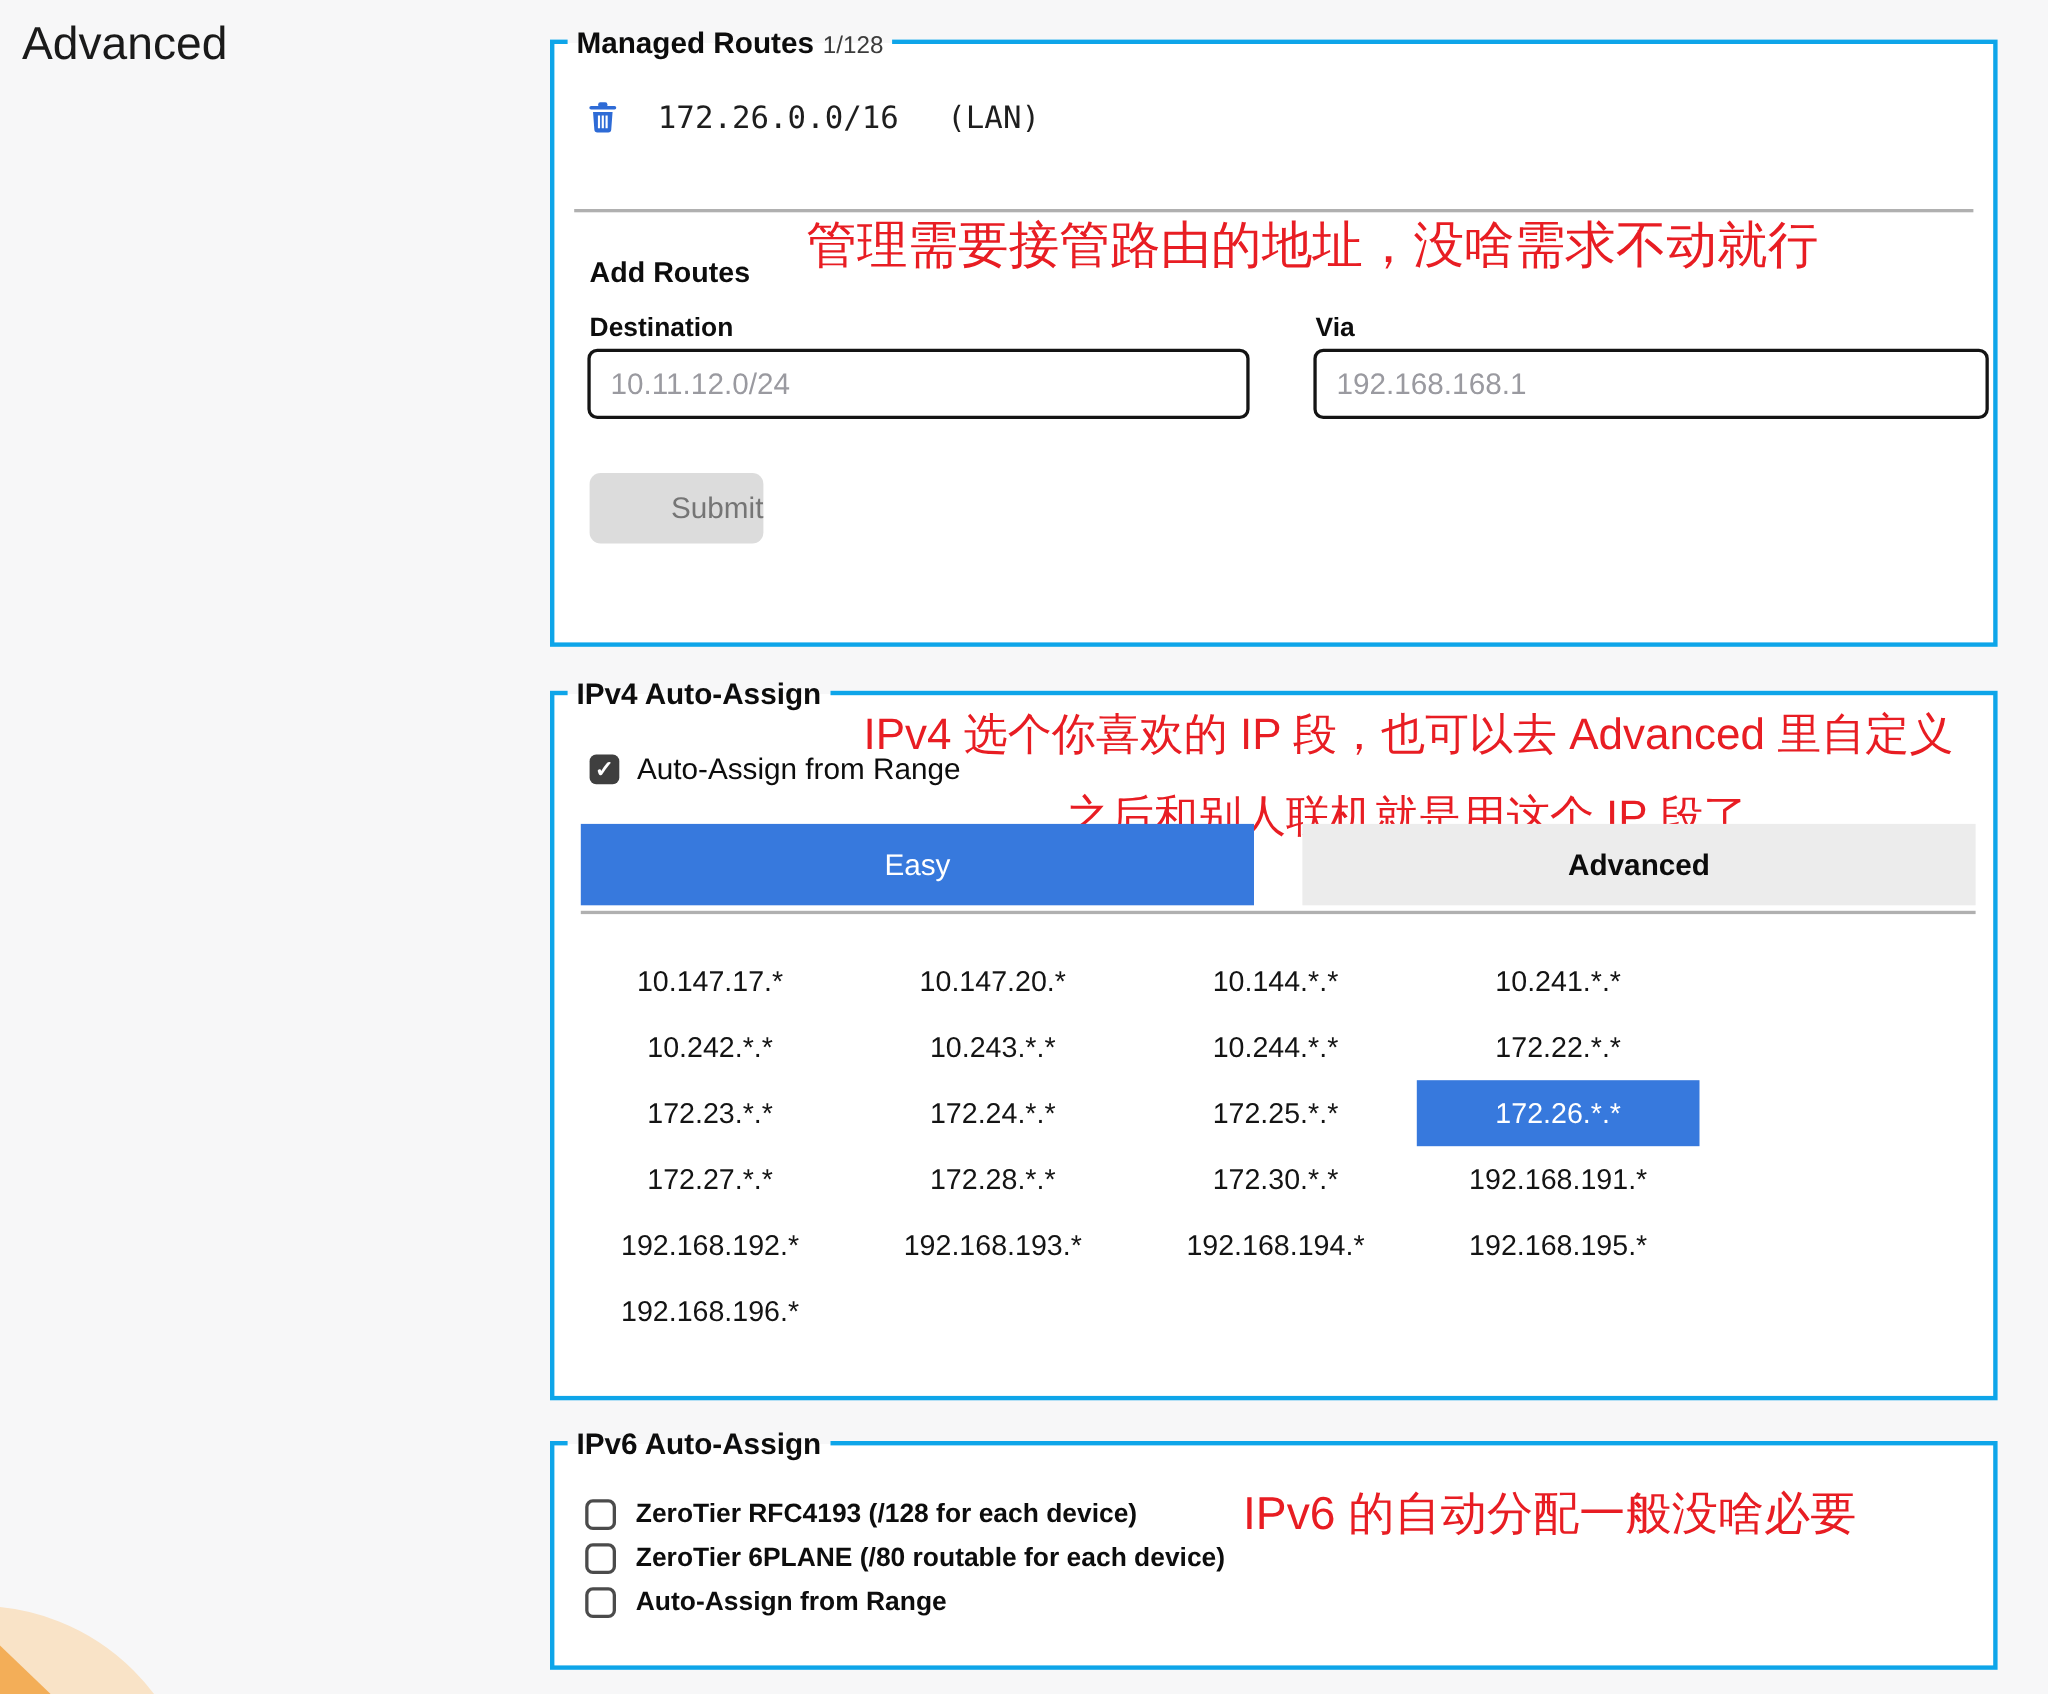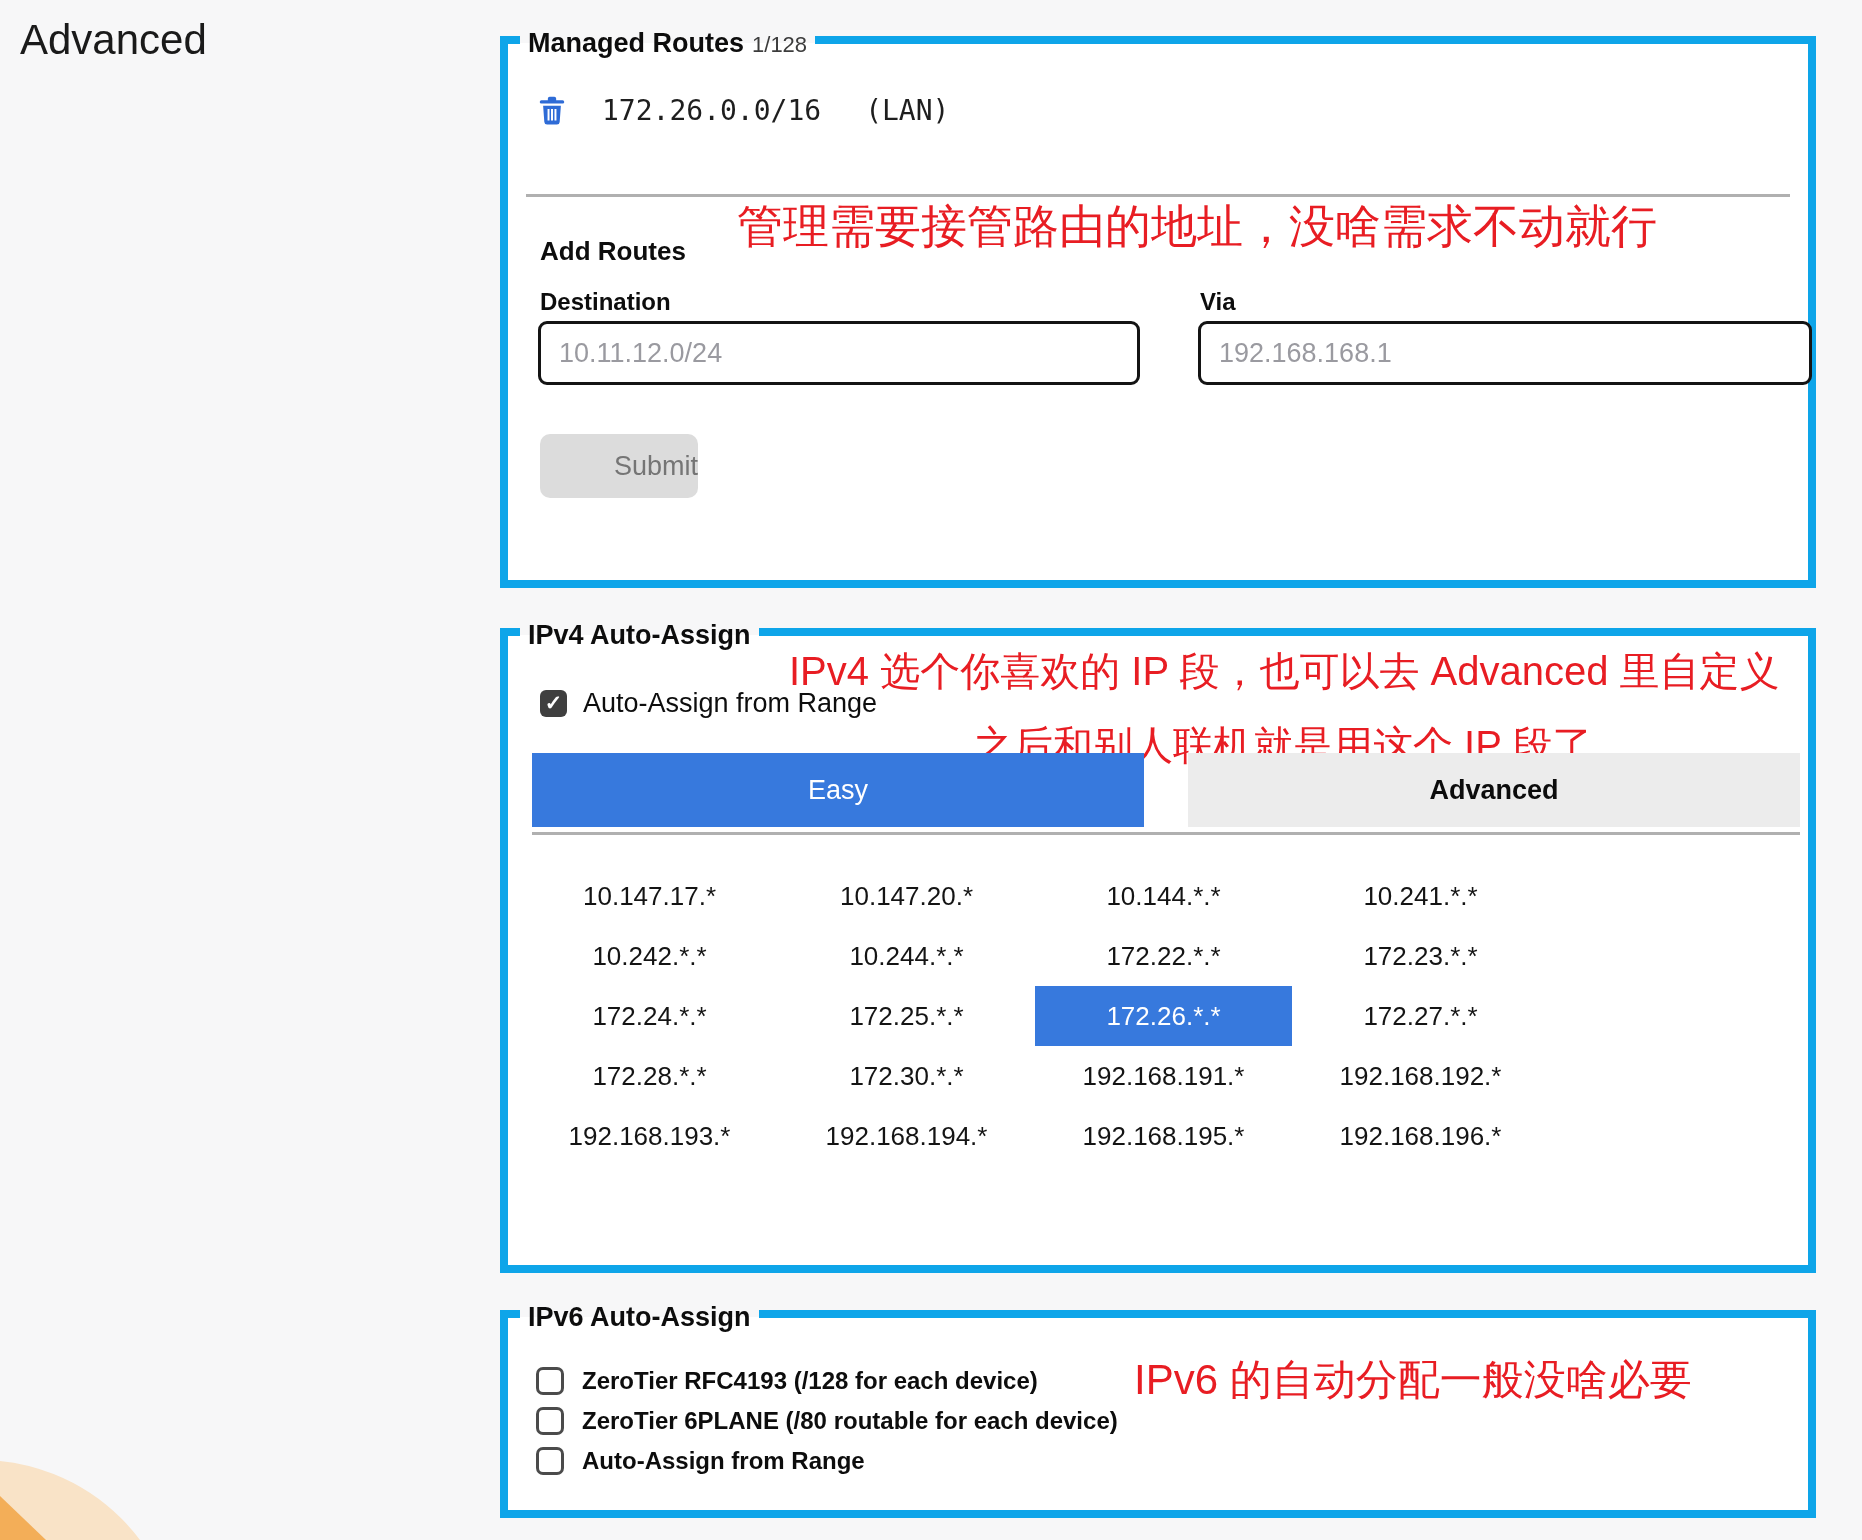--- a/index.html
+++ b/index.html
@@ -14,21 +14,21 @@
 
   
   .corner-ring{position:absolute;left:-220px;top:1460px;width:400px;height:400px;border-radius:50%;
     border:80px solid #f9e3c7;background:transparent;}
   .corner-wedge{position:absolute;left:0;top:1496px;width:0;height:0;
     border-left:46px solid #f3ae58;border-top:44px solid transparent;}
 
   .page-title{position:absolute;left:20px;top:16px;font-size:42px;font-weight:400;color:#1a1a1a;}
 
   
-  .panel{position:absolute;background:#fff;border:8px solid #0ea5e9;}
+  .panel{position:absolute;background:#fff;border:4px solid #0ea5e9;}
   .panel > *{position:absolute;}
   .panel-legend{top:-19px;left:12px;height:36px;line-height:36px;padding:0 8px;
     background:linear-gradient(180deg,#f7f7f8 0 50%,#ffffff 50% 100%);
     font-size:27px;font-weight:700;color:#0d0d0d;white-space:nowrap;}
   .legend-count{font-weight:400;font-size:22px;color:#3c3c3c;margin-left:8px;}
 
   .panel-routes{left:500px;top:36px;width:1316px;height:552px;}
   .panel-ipv4  {left:500px;top:628px;width:1316px;height:645px;}
   .panel-ipv6  {left:500px;top:1310px;width:1316px;height:208px;}
 
@@ -148,20 +148,21 @@
     </div>
 
     <div class="divider div-tabs"></div>
 
     <div class="ip-grid" id="ip-grid">
         <div class="ip-cell">10.147.17.*</div>
         <div class="ip-cell">10.147.20.*</div>
         <div class="ip-cell">10.144.*.*</div>
         <div class="ip-cell">10.241.*.*</div>
         <div class="ip-cell">10.242.*.*</div>
+        <div class="ip-cell">10.243.*.*</div>
         <div class="ip-cell">10.244.*.*</div>
         <div class="ip-cell">172.22.*.*</div>
         <div class="ip-cell">172.23.*.*</div>
         <div class="ip-cell">172.24.*.*</div>
         <div class="ip-cell">172.25.*.*</div>
         <div class="ip-cell selected">172.26.*.*</div>
         <div class="ip-cell">172.27.*.*</div>
         <div class="ip-cell">172.28.*.*</div>
         <div class="ip-cell">172.30.*.*</div>
         <div class="ip-cell">192.168.191.*</div>

